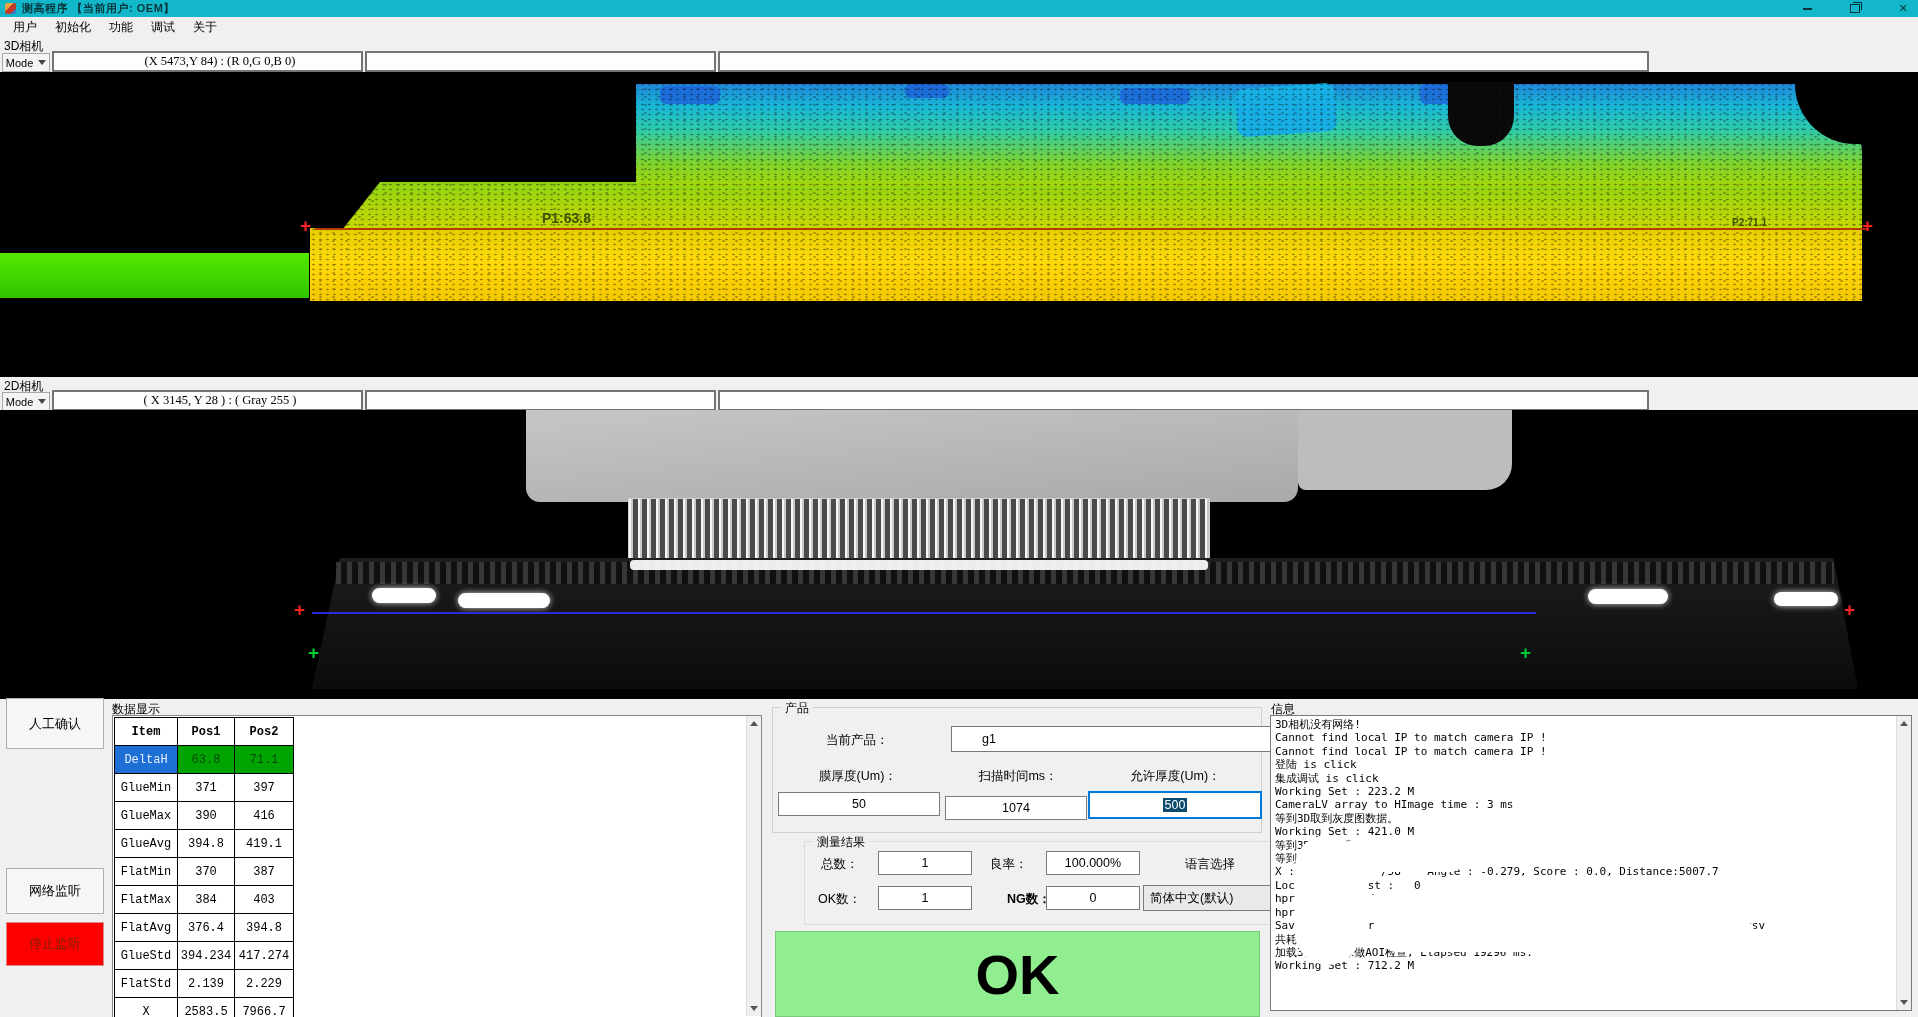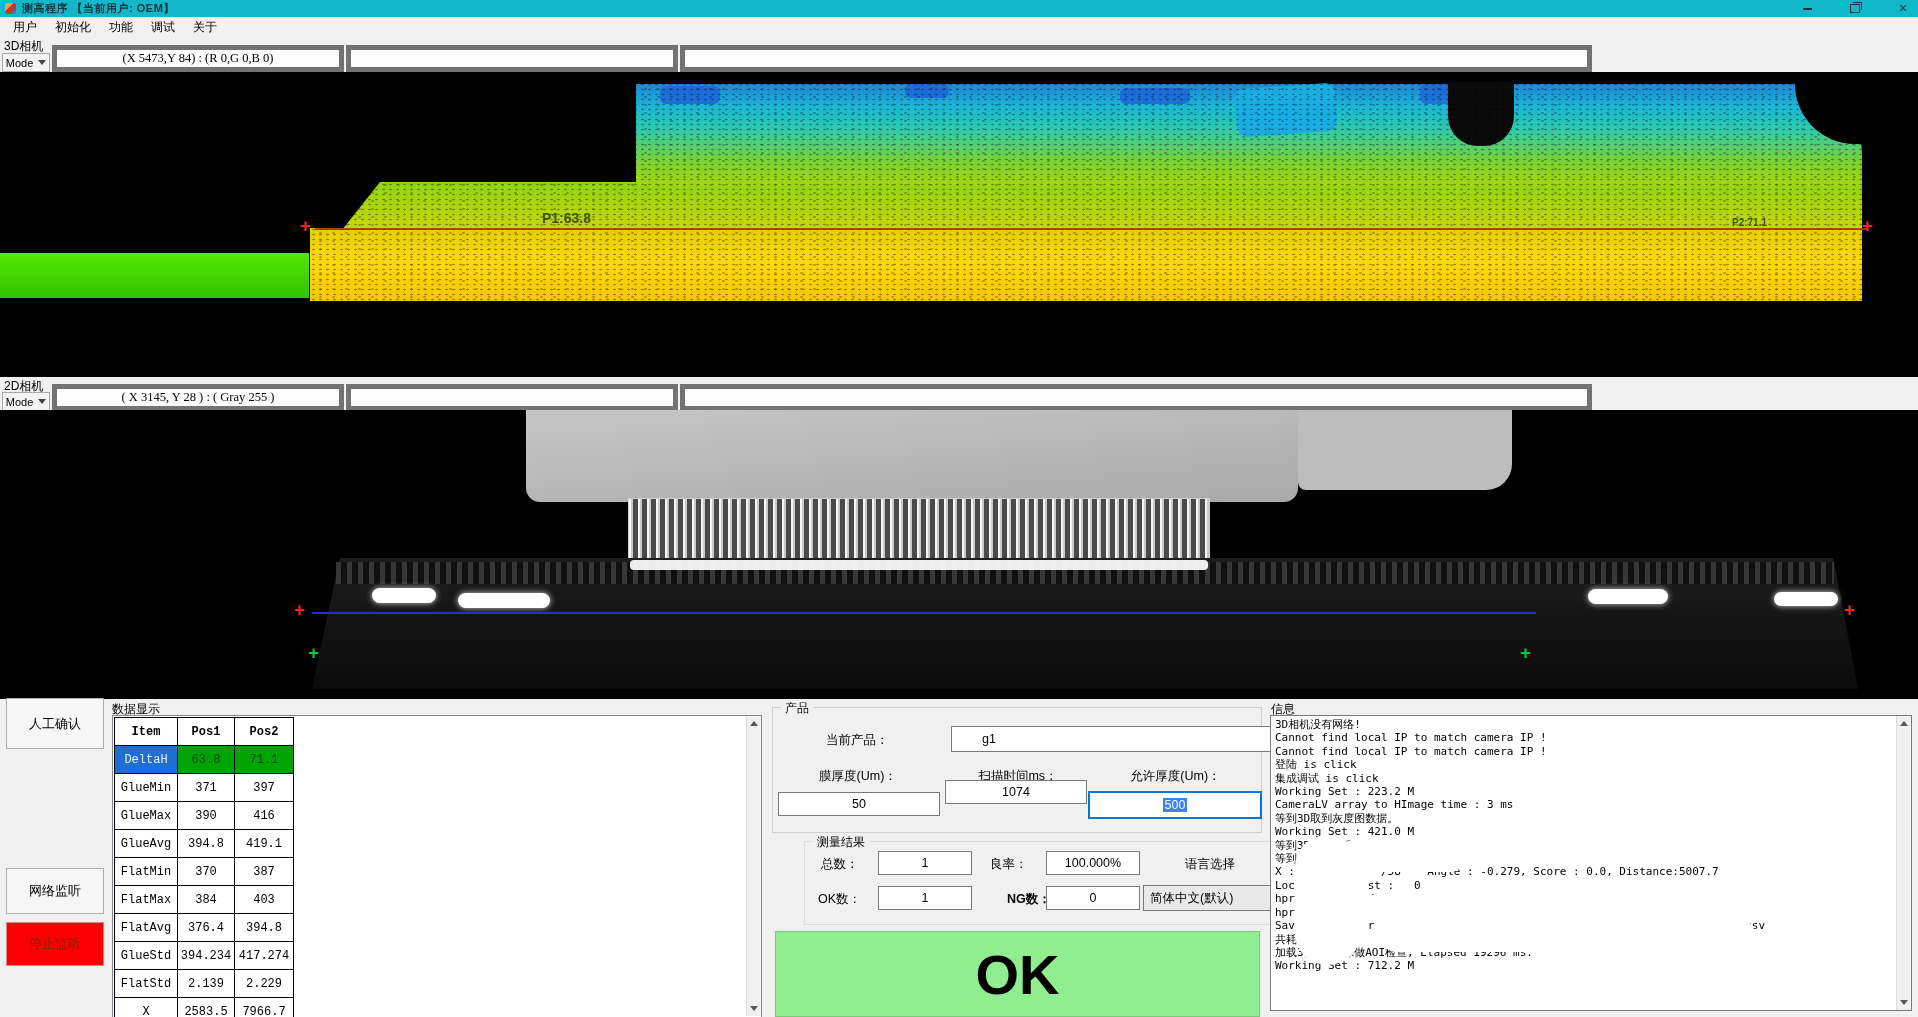--- a/index.html
+++ b/index.html
@@ -16,21 +16,21 @@
   .ic-max{width:8px;height:7px;border:1px solid #06343a;position:relative;}
   .ic-max:before{content:"";position:absolute;left:2px;top:-3px;width:8px;height:7px;border:1px solid #06343a;border-bottom:none;border-left:none;}
   
   .menubar{left:0;top:17px;width:1918px;height:20px;background:#f0f0f0;display:flex;align-items:center;padding-left:4px;border-bottom:1px solid #f0f0f0;}
   .menu-item{padding:2px 9px;font-size:12px;}
   .cam-label{font-size:12px;}
   
   .tbar{height:20px;display:flex;align-items:flex-end;}
   .mode-btn{margin-left:2px;margin-top:1px;width:46px;height:17px;border:1px solid #a7a7a7;background:#f4f4f4;display:flex;align-items:center;justify-content:center;gap:5px;font-size:11px;}
   .tri-d{width:0;height:0;border-left:4px solid transparent;border-right:4px solid transparent;border-top:5px solid #444;}
-  .robox{margin-top:1px;height:17px;border:5px solid #737373;background:#fdfdfd;font-family:"Liberation Serif",serif;font-size:12.5px;display:flex;align-items:center;justify-content:center;}
+  .robox{margin-top:1px;height:17px;border:2px solid #737373;background:#fdfdfd;font-family:"Liberation Serif",serif;font-size:12.5px;display:flex;align-items:center;justify-content:center;padding-left:25px;}
   
   .view{left:0;width:1918px;background:#000;overflow:hidden;}
   .speckle{background-image:radial-gradient(rgba(0,0,0,.65) 1px,transparent 1.6px),radial-gradient(rgba(0,0,0,.5) 1px,transparent 2px);background-size:7px 5px,13px 8px;background-position:0 0,4px 3px;}
   .mark{font-size:19px;font-weight:bold;line-height:14px;}
   .traces{background-image:repeating-linear-gradient(90deg,rgba(80,80,80,.28) 0 2px,transparent 2px 16px),repeating-linear-gradient(0deg,rgba(80,80,80,.22) 0 2px,transparent 2px 13px);}
   
   .panel-label{font-size:12px;}
   .opbtn{position:absolute;left:6px;width:96px;border:1px solid #aeaeae;background:#f6f6f6;display:flex;align-items:center;justify-content:center;font-size:13px;}
   .whitebox{background:#fff;border:1px solid #828790;}
   table.dgrid{border-collapse:collapse;font-family:"Liberation Mono","DejaVu Sans Mono",monospace;font-size:12px;}
@@ -41,21 +41,21 @@
   tr.hl td:nth-child(2),tr.hl td:nth-child(3){background:#00a400;color:#064a06;}
   .vscroll{position:absolute;width:14px;background:#f0f0f0;border-left:1px solid #dcdcdc;}
   .sb-arrow{position:absolute;left:0;width:14px;height:15px;background:#f0f0f0;display:flex;align-items:center;justify-content:center;}
   .tri-up{width:0;height:0;border-left:4px solid transparent;border-right:4px solid transparent;border-bottom:5px solid #555;}
   .tri-dn{width:0;height:0;border-left:4px solid transparent;border-right:4px solid transparent;border-top:5px solid #555;}
   .gbox{border:1px solid #d0d0d0;}
   .gbox-label{position:absolute;top:-8px;left:8px;background:#f0f0f0;padding:0 4px;font-size:12px;}
   .field-lbl{font-size:12.5px;text-align:center;}
   .inbox{border:1px solid #7a7a7a;background:#fff;display:flex;align-items:center;justify-content:center;font-size:12.5px;}
   .inbox.focus{border:2px solid #0078d7;}
-  .selhl{background:#3b82f6;color:#fff;padding:0 2px;}
+  .selhl{background:#0c4a6e;color:#fff;padding:0 2px;}
   .combo{border:1px solid #7a7a7a;background:#e9e9e9;display:flex;align-items:center;justify-content:space-between;padding:0 6px;font-size:12.5px;}
   .okbanner{background:#90ee90;border:1px solid #7ac87a;display:flex;align-items:center;justify-content:center;font-size:56px;font-weight:bold;color:#000;font-family:"Liberation Sans",sans-serif;}
   .logbox{background:#fff;border:1px solid #7a7a7a;overflow:hidden;}
   .log-line{white-space:pre;font-family:"DejaVu Sans Mono","Liberation Mono",monospace;font-size:11px;line-height:13.4px;}
   .blob{position:absolute;background:#fff;}
 </style>
 </head>
 <body>
 
 <div class="abs titlebar">
@@ -248,21 +248,21 @@
     <div class="abs field-lbl" style="left:53px;top:24px;">当前产品：</div>
     <div class="abs inbox" style="left:178px;top:18px;width:306px;height:24px;justify-content:flex-start;padding-left:30px;">
         <span>g1</span>
       </div>
     <div class="abs field-lbl" style="left:5px;top:60px;width:160px;text-align:center;">膜厚度(Um)：</div>
     <div class="abs field-lbl" style="left:172px;top:60px;width:146px;text-align:center;">扫描时间ms：</div>
     <div class="abs field-lbl" style="left:320px;top:60px;width:165px;text-align:center;">允许厚度(Um)：</div>
     <div class="abs inbox" style="left:5px;top:84px;width:160px;height:22px;">
         <span>50</span>
       </div>
-    <div class="abs inbox" style="left:172px;top:72px;width:140px;height:22px;">
+    <div class="abs inbox" style="left:172px;top:88px;width:140px;height:22px;">
         <span>1074</span>
       </div>
     <div class="abs inbox focus" style="left:315px;top:83px;width:170px;height:24px;">
         <span class="selhl">500</span>
       </div>
   </div>
 
   <div class="abs gbox" style="left:2px;top:142px;width:488px;height:82px;border-color:#dcdcdc;margin-left:32px;">
     <span class="gbox-label">测量结果</span>
     <div class="abs field-lbl" style="left:16px;top:14px;">总数：</div>

